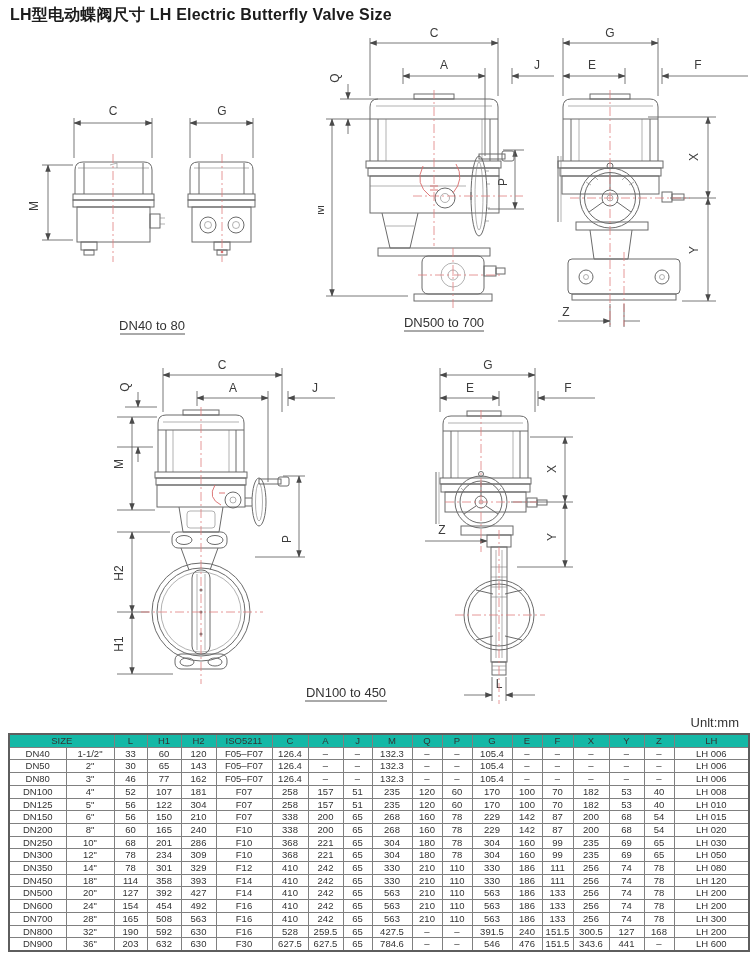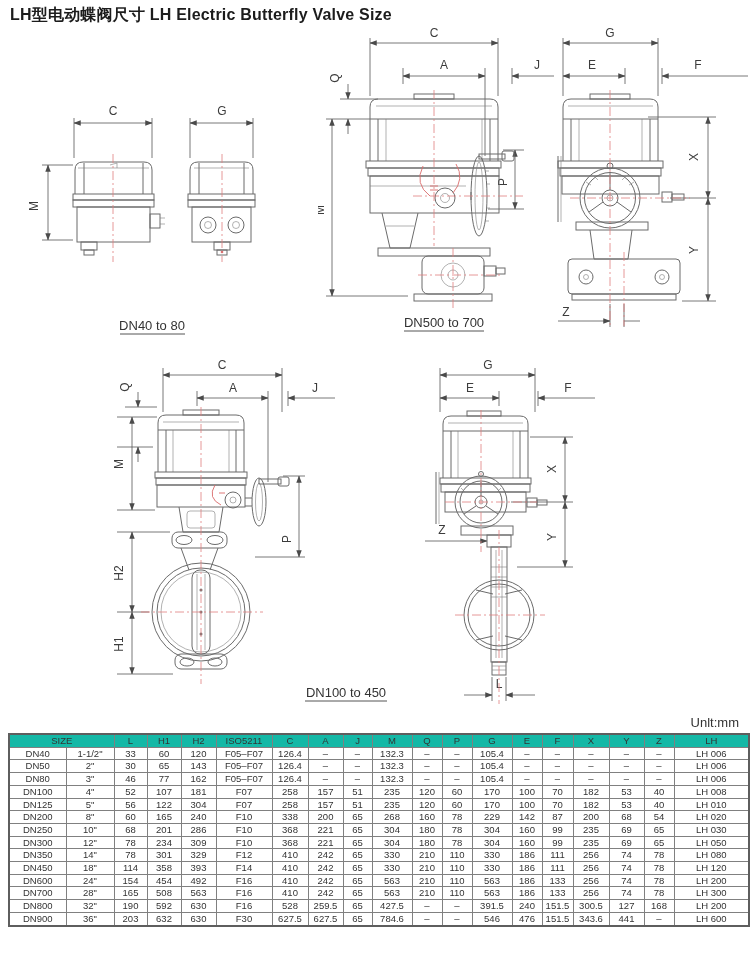--- a/index.html
+++ b/index.html
@@ -556,20 +556,41 @@
           <td>60</td>
           <td>170</td>
           <td>100</td>
           <td>70</td>
           <td>182</td>
           <td>53</td>
           <td>40</td>
           <td>LH 010</td>
         </tr>
         <tr>
+          <td>DN150</td>
+          <td>6"</td>
+          <td>56</td>
+          <td>150</td>
+          <td>210</td>
+          <td>F07</td>
+          <td>338</td>
+          <td>200</td>
+          <td>65</td>
+          <td>268</td>
+          <td>160</td>
+          <td>78</td>
+          <td>229</td>
+          <td>142</td>
+          <td>87</td>
+          <td>200</td>
+          <td>68</td>
+          <td>54</td>
+          <td>LH 015</td>
+        </tr>
+        <tr>
           <td>DN200</td>
           <td>8"</td>
           <td>60</td>
           <td>165</td>
           <td>240</td>
           <td>F10</td>
           <td>338</td>
           <td>200</td>
           <td>65</td>
           <td>268</td>
@@ -661,20 +682,41 @@
           <td>110</td>
           <td>330</td>
           <td>186</td>
           <td>111</td>
           <td>256</td>
           <td>74</td>
           <td>78</td>
           <td>LH 120</td>
         </tr>
         <tr>
+          <td>DN500</td>
+          <td>20"</td>
+          <td>127</td>
+          <td>392</td>
+          <td>427</td>
+          <td>F14</td>
+          <td>410</td>
+          <td>242</td>
+          <td>65</td>
+          <td>563</td>
+          <td>210</td>
+          <td>110</td>
+          <td>563</td>
+          <td>186</td>
+          <td>133</td>
+          <td>256</td>
+          <td>74</td>
+          <td>78</td>
+          <td>LH 200</td>
+        </tr>
+        <tr>
           <td>DN600</td>
           <td>24"</td>
           <td>154</td>
           <td>454</td>
           <td>492</td>
           <td>F16</td>
           <td>410</td>
           <td>242</td>
           <td>65</td>
           <td>563</td>

